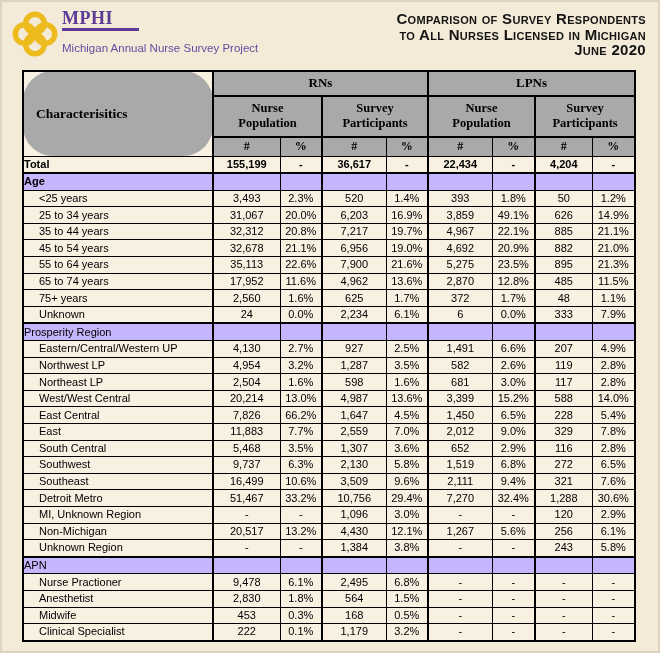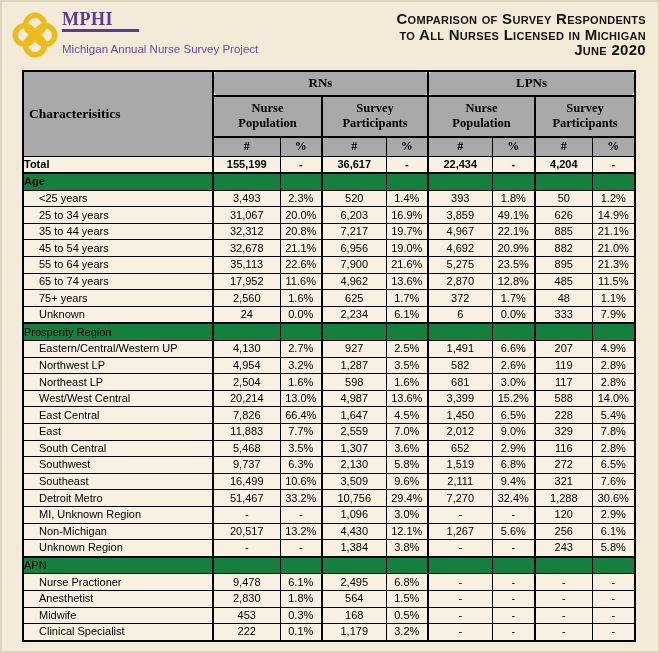--- a/index.html
+++ b/index.html
@@ -6,21 +6,21 @@
   .page {
     width: 656px; height: 649px;
     background: #f3ead8;
     border: 2px solid #ddd3be;
     position: relative;
     font-family: "Liberation Sans", sans-serif;
     overflow: hidden;
   }
   
   .top {
-    display: flex; justify-content: space-between; align-items: flex-end;
+    display: flex; justify-content: space-between; align-items: flex-start;
     padding: 7px 12px 4px 10px;
   }
   .logo { display: flex; align-items: flex-start; }
   .logo svg { display:block; margin-top: 2px; }
   .logo-text { margin-left: 4px; }
   .org {
     font-family: "Liberation Serif", serif;
     font-size: 18px; font-weight: 600; letter-spacing: .5px;
     color: #5c3a96;
     display: inline-block;
@@ -46,41 +46,41 @@
     margin: 8px 0 0 20px;
     border: 2px solid #000;
     background: #f8f0e1;
   }
   th, td { border: 1px solid #000; overflow: hidden; }
   thead th {
     background: #a9a9a9;
     font-family: "Liberation Serif", serif;
     color: #000;
   }
-  th.grp   { font-size: 13px; font-weight: 700; height: 21px; border-bottom-width: 2px; border-radius: 7px; }
+  th.grp   { font-size: 13px; font-weight: 700; height: 21px; border-bottom-width: 2px; }
   th.subgrp{ font-size: 12.5px; font-weight: 700; height: 37px; line-height: 15px;
              white-space: pre-line; border-bottom-width: 2px; }
   th.meas  { font-size: 12px; font-weight: 700; height: 16px; }
   th.char  {
     text-align: left; vertical-align: middle;
     font-size: 13.5px; font-weight: 700;
-    padding-left: 5px; border-right-width: 2px;
+    padding-left: 12px; border-right-width: 2px; border-radius: 30px;
   }
   
   .bl2 { border-left-width: 2px; }
   tbody td {
     font-size: 11px; height: 13.6px; line-height: 13px;
     padding: 1px 3px; color: #000;
   }
   tbody td.lbl { text-align: left; padding-left: 0; border-right-width: 2px; }
   tbody td.ind { padding-left: 15px; }
   tbody td.v   { text-align: center; }
   tbody td.c0, tbody td.c2, tbody td.c4, tbody td.c6 { border-left-width: 2px; }
   tr.total-row td { font-weight: 700; }
-  tr.section-row td { background: #15803d; border-top-width: 2px; }
+  tr.section-row td { background: #c4b5fd; border-top-width: 2px; }
   tr.section-row.bold td.lbl { font-weight: 700; }
 </style>
 </head>
 <body>
 
 <div class="page">
 
   <div class="top">
     <div class="logo">
       <span>
@@ -309,21 +309,21 @@
           <td class="v c2">4,987</td>
           <td class="v c3">13.6%</td>
           <td class="v c4">3,399</td>
           <td class="v c5">15.2%</td>
           <td class="v c6">588</td>
           <td class="v c7">14.0%</td>
         </tr>
         <tr class="data-row">
           <td class="lbl ind">East Central</td>
           <td class="v c0">7,826</td>
-          <td class="v c1">66.4%</td>
+          <td class="v c1">66.2%</td>
           <td class="v c2">1,647</td>
           <td class="v c3">4.5%</td>
           <td class="v c4">1,450</td>
           <td class="v c5">6.5%</td>
           <td class="v c6">228</td>
           <td class="v c7">5.4%</td>
         </tr>
         <tr class="data-row">
           <td class="lbl ind">East</td>
           <td class="v c0">11,883</td>

